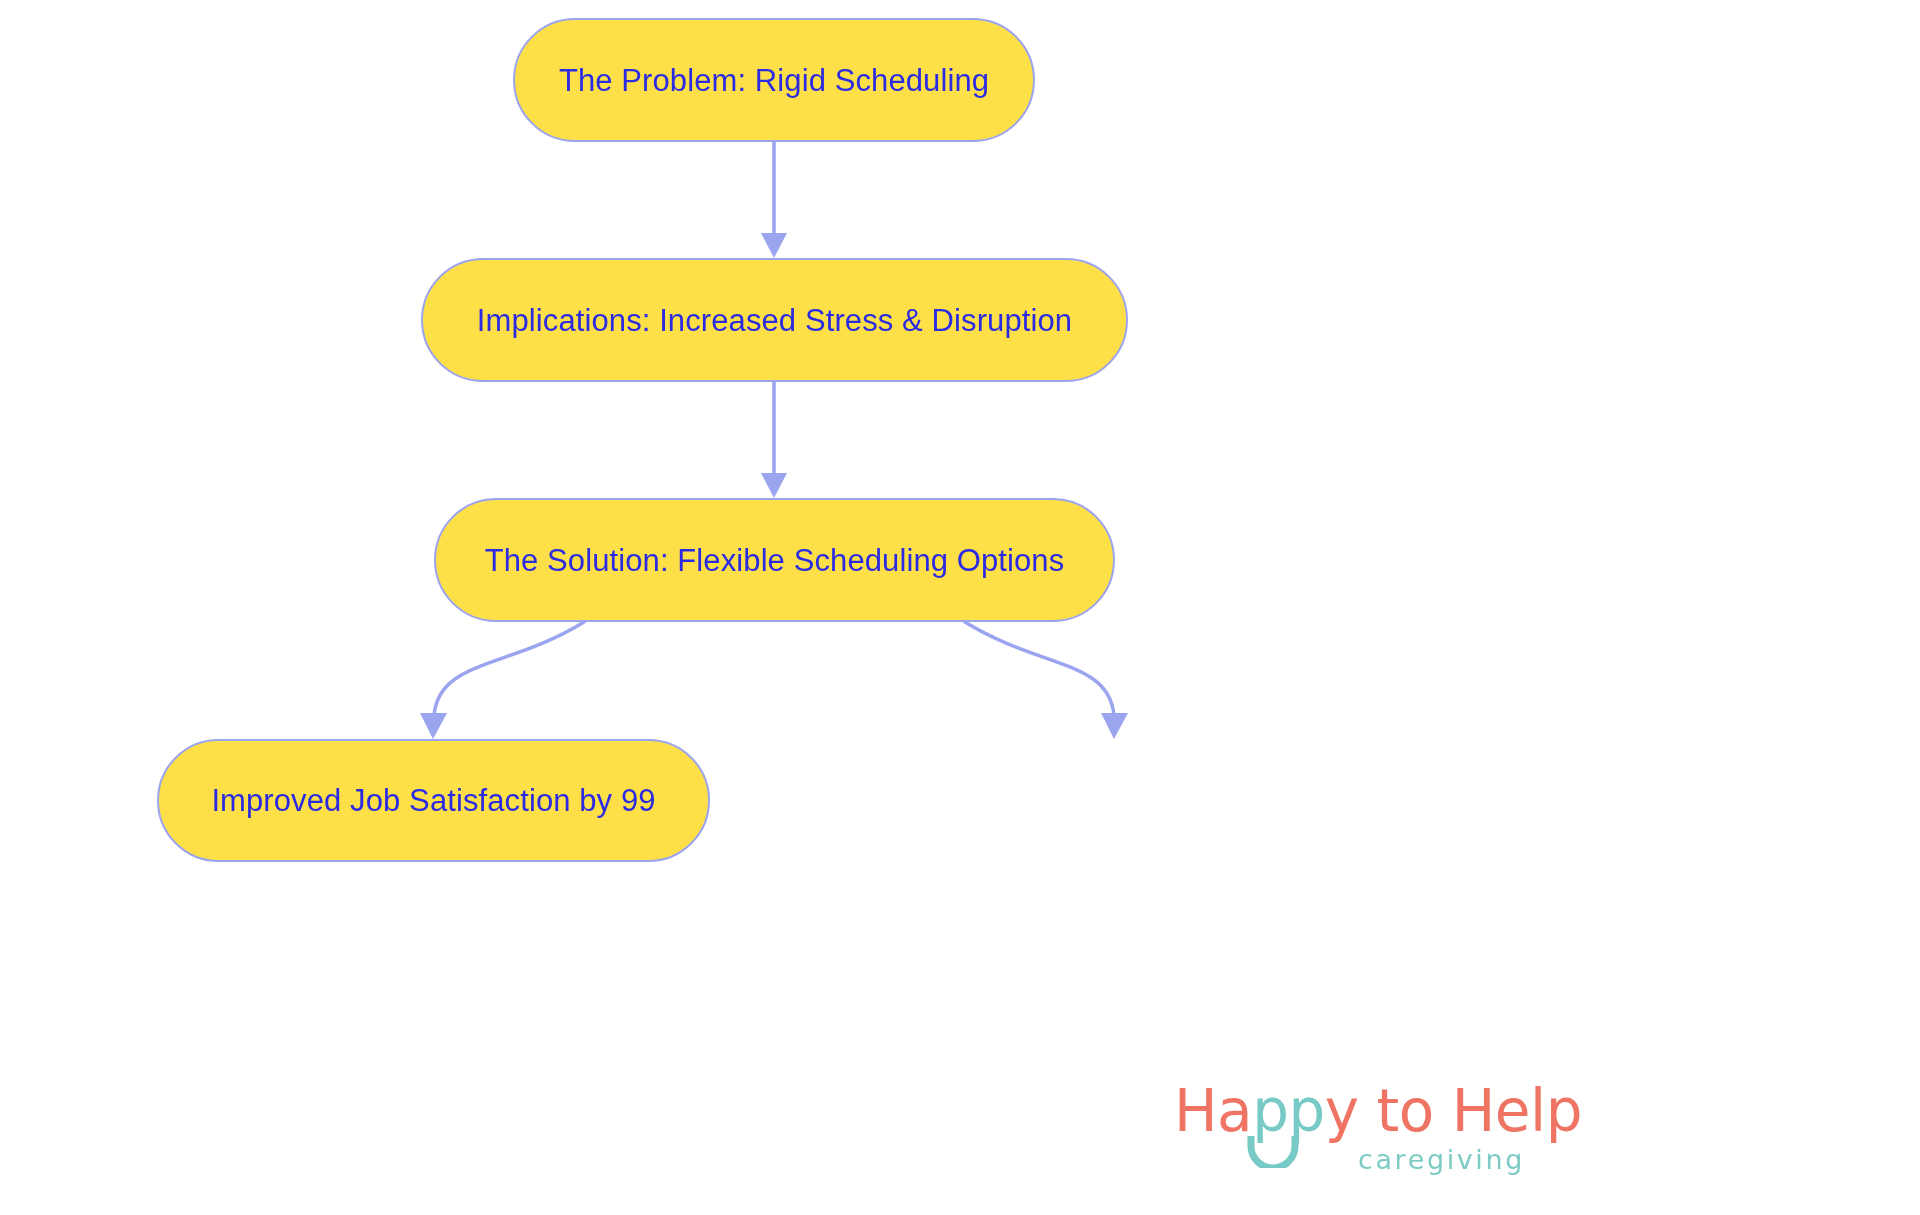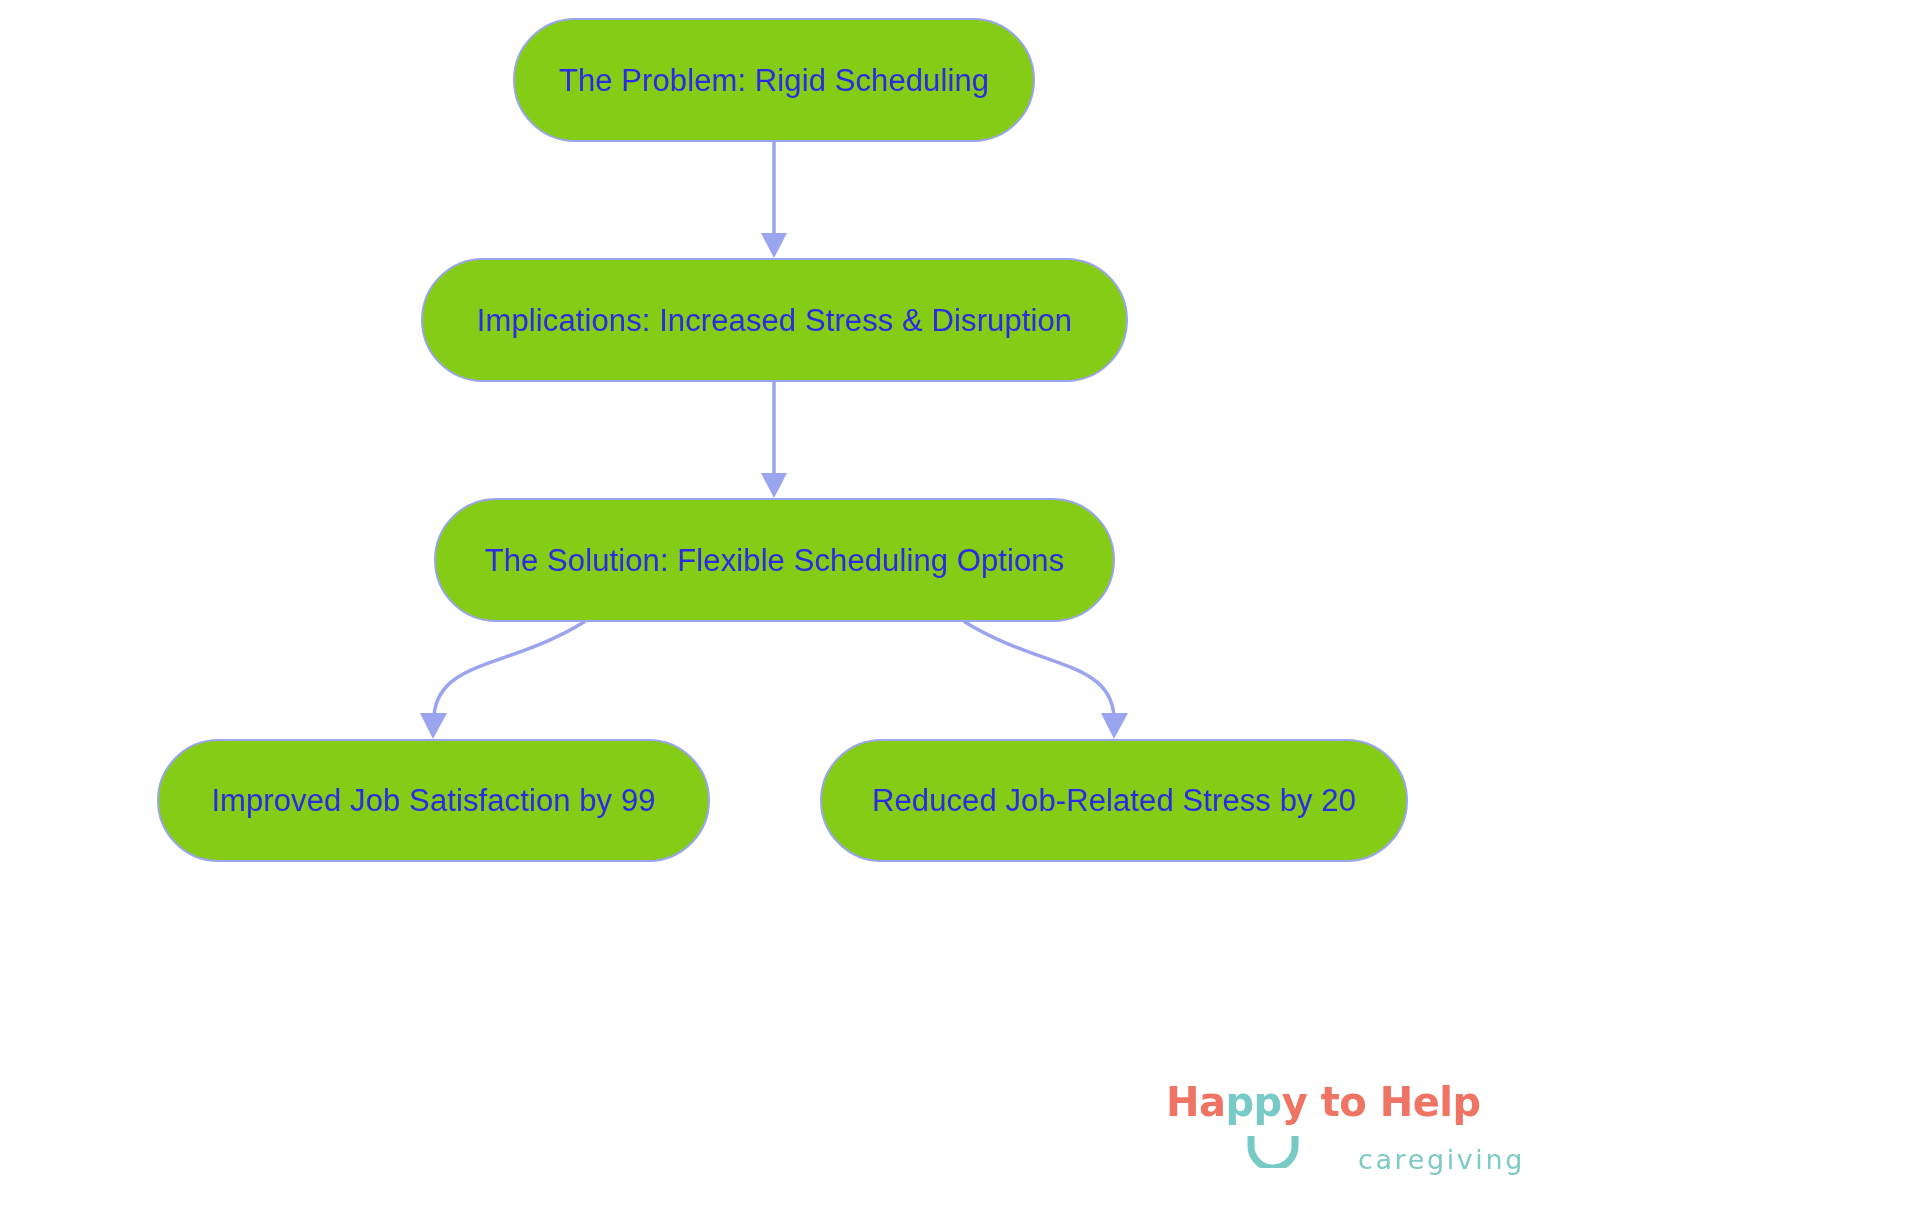--- a/index.html
+++ b/index.html
@@ -26,21 +26,21 @@
     width: 1920px;
     height: 1215px;
     pointer-events: none;
   }
   .node {
     position: absolute;
     box-sizing: border-box;
     display: flex;
     align-items: center;
     justify-content: center;
-    background: #84cc16;
+    background: #fde047;
     border: 2px solid #9ba4ef;
     border-radius: 62px;
     z-index: 2;
   }
   .node-label {
     color: #2b2be3;
     font-family: "Liberation Sans", sans-serif;
     font-size: 31px;
     font-weight: 400;
     letter-spacing: 0.1px;
@@ -58,25 +58,25 @@
   #brand-logo {
     position: absolute;
     left: 1158px;
     top: 1082px;
     width: 400px;
     height: 105px;
     z-index: 3;
   }
   .logo-wordmark {
     position: absolute;
-    left: 8px;
+    left: 16px;
     top: 0;
     font-family: "DejaVu Sans", sans-serif;
-    font-size: 40px;
-    font-weight: 700;
+    font-size: 58px;
+    font-weight: 400;
     letter-spacing: -0.5px;
     line-height: 1;
     white-space: nowrap;
   }
   .logo-coral { color: #ef7464; }
   .logo-teal  { color: #77cac5; }
   #logo-smile {
     position: absolute;
     left: 88px;
     top: 52px;
@@ -134,23 +134,20 @@
   </div>
 
   <div class="node" id="node-implications">
     <span class="node-label">Implications: Increased Stress &amp; Disruption</span>
   </div>
 
   <div class="node" id="node-satisfaction">
     <span class="node-label">Improved Job Satisfaction by 99</span>
   </div>
 
-  <div class="node" id="node-stress">
-    <span class="node-label">Reduced Job-Related Stress by 20</span>
-  </div>
 
   <div id="brand-logo">
     <div class="logo-wordmark"><span class="logo-coral">Ha</span><span class="logo-teal">pp</span><span class="logo-coral">y to Help</span></div>
     <svg id="logo-smile" viewBox="0 0 54 34" xmlns="http://www.w3.org/2000/svg">
       <path d="M 5 2 L 5 12 A 22 22 0 0 0 49 12 L 49 2" fill="none" stroke="#77cac5" stroke-width="7" stroke-linecap="butt"></path>
     </svg>
     <div id="logo-tagline">caregiving</div>
   </div>
 
 </div>

